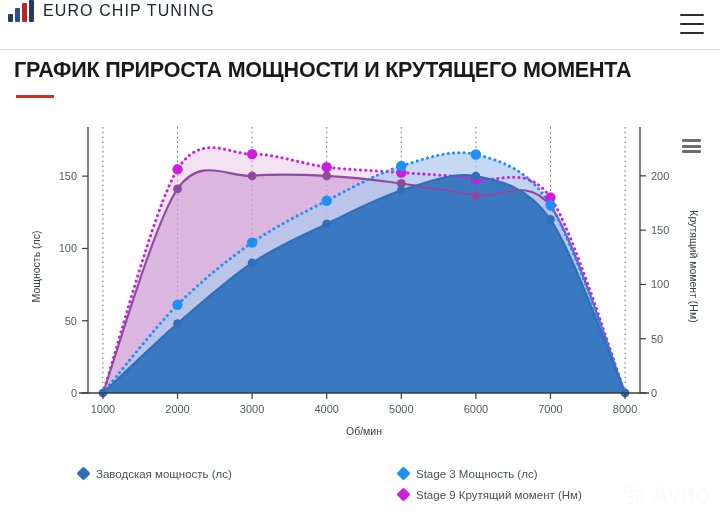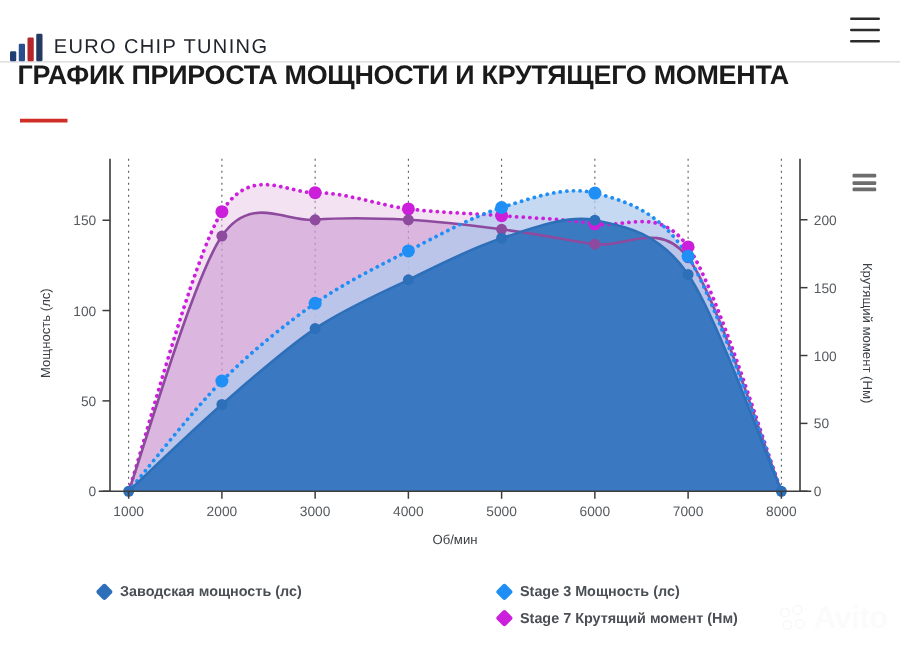--- a/index.html
+++ b/index.html
@@ -8,42 +8,42 @@
     background: #ffffff;
     font-family: "Liberation Sans", sans-serif;
     overflow: hidden;
   }
   #page { position: relative; width: 720px; height: 517px; background: #fff; }
 
   
   .topbar {
     position: absolute; left: 0; top: 0; width: 720px; height: 50px;
     border-bottom: 1px solid #d8d8d8;
-    display: flex; align-items: flex-end;
+    display: flex; align-items: flex-start;
   }
   .brand { display: flex; align-items: center; margin-left: 8px; }
   .logo-bars { display: flex; align-items: flex-end; height: 22px; gap: 2px; margin-right: 9px; }
   .logo-bars i { display: block; width: 5px; border-radius: 1px; }
   .lb1 { height: 8px;  background: #1f3f73; }
   .lb2 { height: 14px; background: #28508f; }
   .lb3 { height: 19px; background: #b4262c; }
   .lb4 { height: 22px; background: #243a63; }
   .brand-name {
     font-size: 16px; letter-spacing: 1.1px; color: #20242c; font-weight: 400;
   }
   .hamburger {
     position: absolute; right: 16px; top: 14px;
     width: 24px; height: 20px; display: flex; flex-direction: column;
     justify-content: space-between; cursor: pointer;
   }
   .hamburger span { display:block; width: 100%; height: 2px; background: #2c2c2c; border-radius: 1px; }
 
   
   .page-title {
-    position: absolute; left: 14px; top: 48px;
+    position: absolute; left: 14px; top: 58px;
     font-size: 21.5px; font-weight: 700; color: #1a1a1a;
     letter-spacing: -0.2px; white-space: nowrap;
   }
   .title-rule {
     position: absolute; left: 16px; top: 95px;
     width: 38px; height: 3px; background: #cf2e26;
   }
 
   
   .chart-card { position: absolute; left: 0; top: 110px; width: 720px; height: 407px; background: #fff; }
@@ -58,21 +58,21 @@
 
   
   .tick-txt { font-family: "Liberation Sans", sans-serif; font-size: 11px; fill: #555a5f; }
   .tick-left { text-anchor: end; }
   .tick-right { text-anchor: start; }
   .tick-bot { text-anchor: middle; }
   .axis-title { font-family: "Liberation Sans", sans-serif; font-size: 10.5px; fill: #3b3f44; }
 
   
   .legend {
-    position: absolute; left: 0; top: 345px; width: 720px; height: 62px; font-weight: bold;
+    position: absolute; left: 0; top: 345px; width: 720px; height: 62px;
   }
   .legend-col { position: absolute; top: 8px; }
   .legend-col.c1 { left: 78px; }
   .legend-col.c2 { left: 398px; }
   .legend-item { display: flex; align-items: center; height: 21px; cursor: pointer; }
   .legend-mark {
     width: 11px; height: 11px; border-radius: 2px; margin-right: 7px;
     transform: rotate(45deg) scale(0.92); flex: none;
   }
   .legend-txt { font-size: 11.5px; color: #4a4f55; white-space: nowrap; }
@@ -219,21 +219,21 @@
           <span class="legend-txt">Заводская мощность (лс)</span>
         </div>
       </div>
       <div class="legend-col c2">
         <div class="legend-item">
           <span class="legend-mark" style="background:#1f8ff5"></span>
           <span class="legend-txt">Stage 3 Мощность (лс)</span>
         </div>
         <div class="legend-item">
           <span class="legend-mark" style="background:#cc1fdb"></span>
-          <span class="legend-txt">Stage 7 Крутящий момент (Нм)</span>
+          <span class="legend-txt">Stage 9 Крутящий момент (Нм)</span>
         </div>
       </div>
     </div>
 
     <div class="watermark">
       <span class="wm-dots">
         <i></i>
           <i></i>
           <i></i>
           <i></i>

